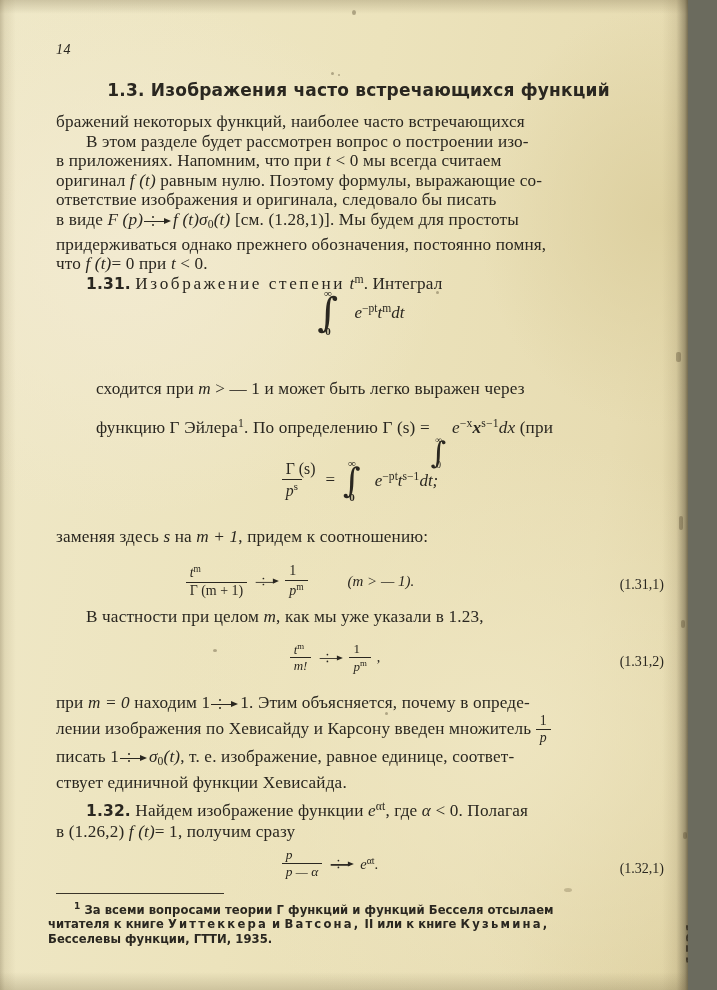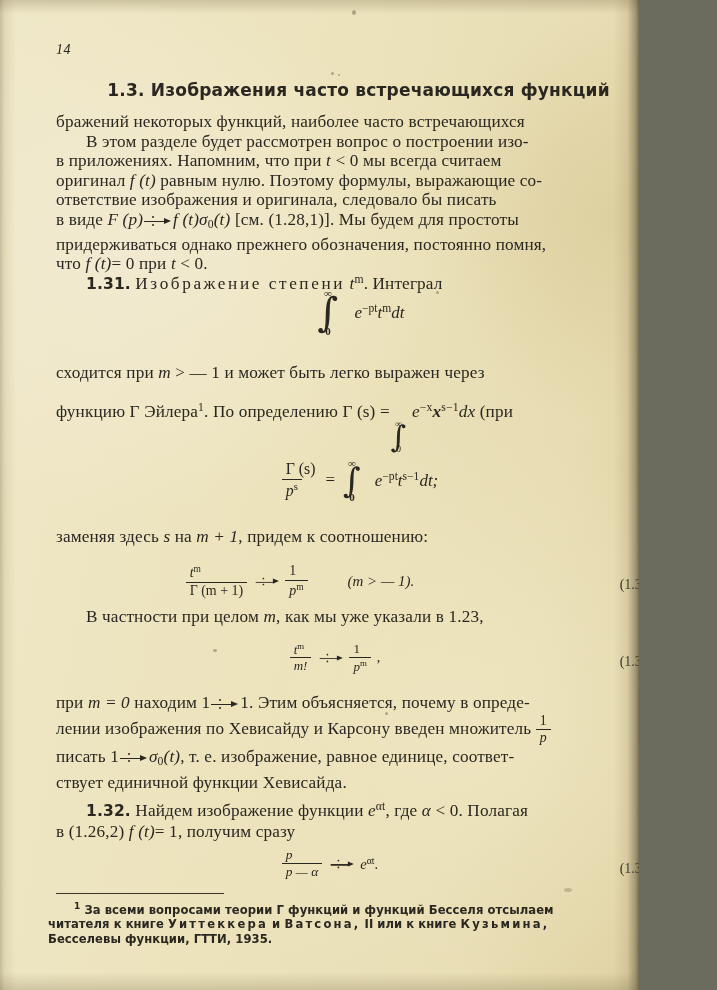--- a/index.html
+++ b/index.html
@@ -2,21 +2,21 @@
 <html><head>
 <meta charset="utf-8">
 <style>
   html, body {
     margin: 0;
     padding: 0;
     background: #6b6b5e;
   }
   .page {
     position: relative;
-    width: 639px;
+    width: 688px;
     height: 990px;
     overflow: hidden;
     background: #ece3bc;
     background-image:
       radial-gradient(ellipse 520px 420px at 18% 26%, #f2ead0 0%, rgba(242,234,208,0) 62%),
       radial-gradient(ellipse 600px 500px at 72% 74%, #eee5c0 0%, rgba(238,229,192,0) 60%),
       radial-gradient(ellipse 260px 300px at 96% 22%, #ddd0a0 0%, rgba(221,208,160,0) 70%),
       radial-gradient(ellipse 300px 340px at 99% 86%, #e0d3a4 0%, rgba(224,211,164,0) 70%),
       linear-gradient(100deg, #efe8c8 0%, #ece3bc 45%, #e7dcb2 80%, #ded1a2 100%);
     font-family: "Liberation Serif", "DejaVu Serif", serif;
@@ -328,21 +328,21 @@
           <span class="lim-up">∞</span>
           <span class="sign">∫</span>
           <span class="lim-dn">0</span>
         </span>
         <span style="margin-left:8px;">
           <i>e</i><sup>−pt</sup><i>t</i><sup>m</sup><i>dt</i>
         </span>
       </div>
     </div>
 
-    <div class="para" style="top:355px; line-height:35px;">
+    <div class="para" style="top:371px; line-height:35px;margin-left:40px;">
       <span class="line">
         <span>сходится при</span>
         <i>m</i>
         <span>&gt; — 1</span>
         <span>и может быть легко выражен через</span>
       </span>
       <span class="line">
         <span>функцию</span>
         <span>Γ</span>
         <span>Эйлера</span><sup>1</sup><span>. По определению</span>

